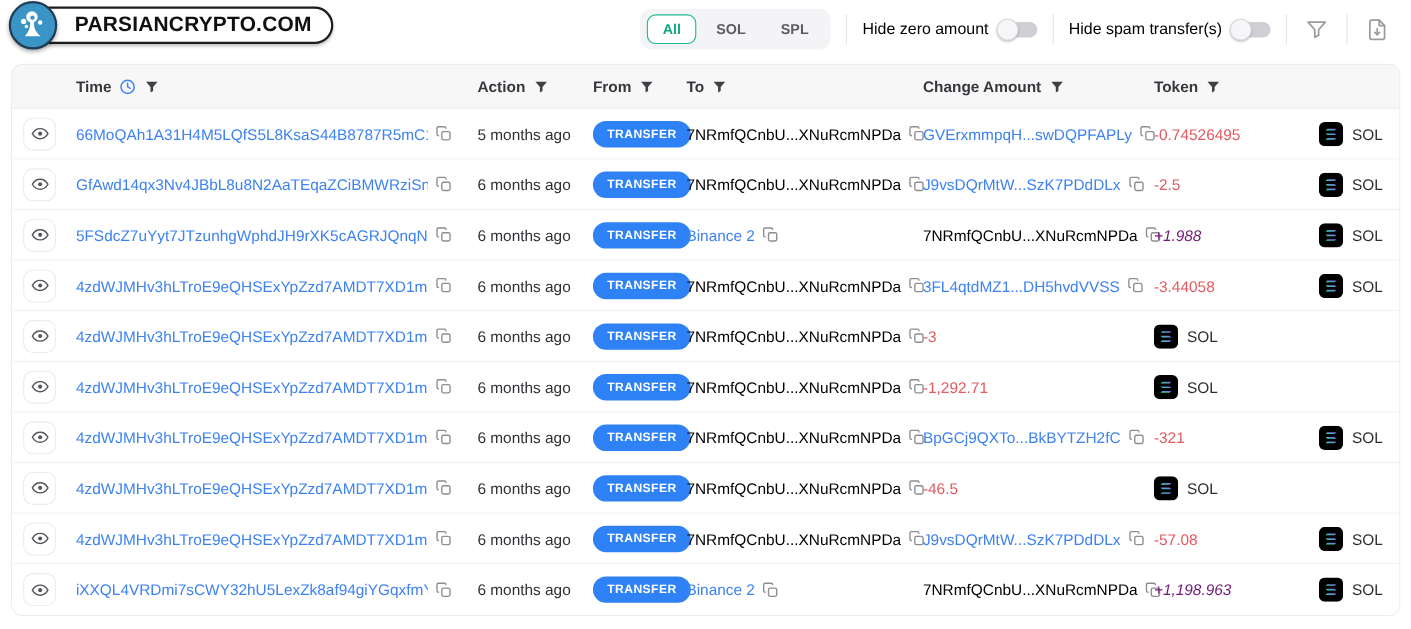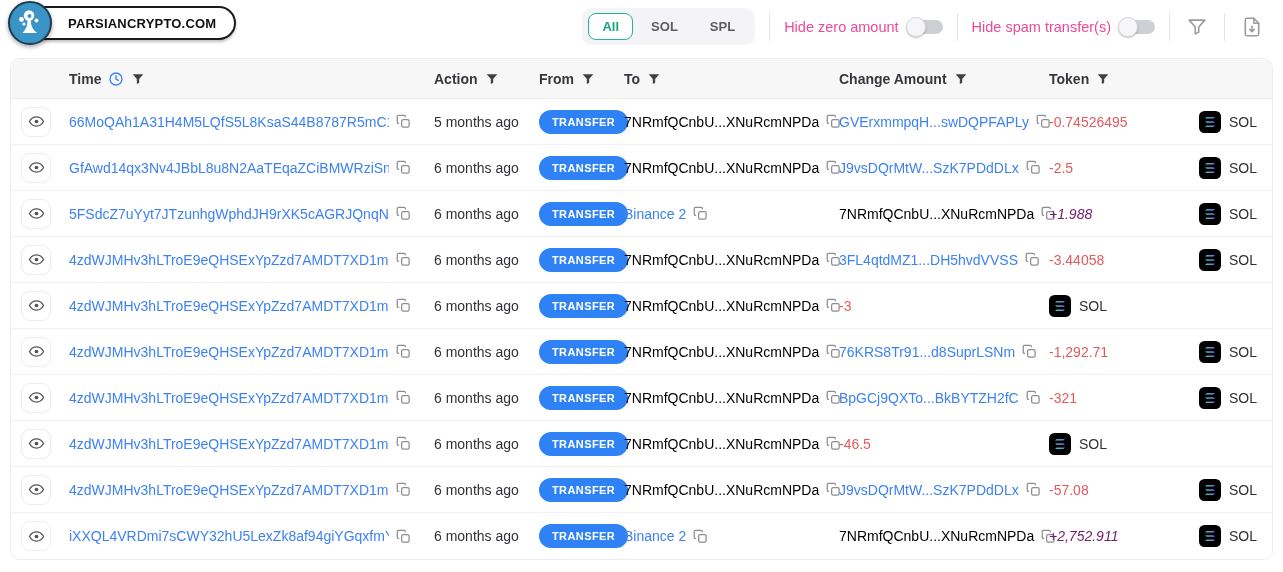--- a/index.html
+++ b/index.html
@@ -4,32 +4,32 @@
 <style>
   * { box-sizing: border-box; margin: 0; padding: 0; }
   html,body { width:1283px; height:572px; background:#fff; overflow:hidden;
     font-family:"Liberation Sans", sans-serif; color:#303036; }
 
   
   .topbar { position:relative; height:52px; display:flex; align-items:flex-start; padding:6px 18px 0 14px; }
   .logo { position:absolute; left:8px; top:1px; display:flex; align-items:center; z-index:5; }
   .logo-pill { display:flex; align-items:center; height:34px; margin-left:-24px; padding:0 18px 0 38px;
     background:#fff; border:2px solid #1c1c1c; border-radius:17px; box-shadow:0 2px 3px rgba(0,0,0,.25); }
-  .logo-pill span { font-size:13px; font-weight:bold; letter-spacing:.2px; color:#101010; }
+  .logo-pill span { font-size:19px; font-weight:bold; letter-spacing:.2px; color:#101010; }
   .logo-circle { width:44px; height:44px; border-radius:50%; background:#3a95c6; border:2px solid #1e3d52;
     box-shadow:0 2px 4px rgba(0,0,0,.35); position:relative; z-index:6; display:flex; align-items:center; justify-content:center; }
 
   .toolbar { margin-left:auto; display:flex; align-items:center; gap:14px; padding-top:2px; }
   .tabs { display:flex; gap:4px; background:#f4f4f6; border-radius:10px; padding:5px 6px; }
   .tab { border:1px solid transparent; background:transparent; border-radius:8px; padding:5px 13px;
     font-size:13px; font-weight:bold; color:#5c5c63; cursor:pointer; font-family:inherit; }
   .tab.active { background:#fff; border-color:#1db990; color:#16a582; }
   .vdiv { width:1px; height:28px; background:#e5e5e9; }
   .toggle-group { display:flex; align-items:center; gap:10px; }
-  .toggle-label { font-size:14.5px; color:#ec4899; }
+  .toggle-label { font-size:14.5px; color:#000000; }
   .switch { position:relative; width:34px; height:14px; background:#cfcfd6; border-radius:8px; display:inline-block; cursor:pointer; }
   .switch .knob { position:absolute; left:-3px; top:-3px; width:20px; height:20px; border-radius:50%;
     background:#f6f6f8; border:1px solid #d9d9de; box-shadow:0 1px 2px rgba(0,0,0,.25); }
   .tool-icon { background:none; border:none; cursor:pointer; display:flex; align-items:center; padding:2px; }
 
   
   .card { margin:6px 10px 0 10px; border:1px solid #ededf0; border-radius:10px; overflow:hidden; background:#fff; }
   .thead, .tr { display:grid; grid-template-columns:50px 365px 105px 85px 215px 210px 150px 1fr; align-items:center; }
   .thead { height:40px; background:#f7f7f8; border-bottom:1px solid #ececef; }
   .th { display:flex; align-items:center; gap:7px; font-size:14px; font-weight:bold; color:#37373d; padding:0 8px; }
@@ -460,29 +460,20 @@
     </div>
     <div class="td">
       <span class="plain">7NRmfQCnbU...XNuRcmNPDa</span>
       <span class="copy-btn">
         <svg width="15" height="15" viewBox="0 0 24 24" fill="none" stroke="#8d8d93" stroke-width="2">
           <rect x="9" y="9" width="12" height="12" rx="2.5"></rect>
           <path d="M5 15H4a2 2 0 0 1-2-2V4a2 2 0 0 1 2-2h9a2 2 0 0 1 2 2v1"></path>
         </svg>
       </span>
     </div>
-    <div class="td">
-      <span class="link">76KRS8Tr91...d8SuprLSNm</span>
-      <span class="copy-btn">
-        <svg width="15" height="15" viewBox="0 0 24 24" fill="none" stroke="#8d8d93" stroke-width="2">
-          <rect x="9" y="9" width="12" height="12" rx="2.5"></rect>
-          <path d="M5 15H4a2 2 0 0 1-2-2V4a2 2 0 0 1 2-2h9a2 2 0 0 1 2 2v1"></path>
-        </svg>
-      </span>
-    </div>
     <div class="td neg">-1,292.71</div>
     <div class="td token-cell">
       <svg width="22" height="22" viewBox="0 0 24 24">
         <defs>
           <linearGradient id="solg" x1="0" y1="1" x2="1" y2="0">
             <stop offset="0" stop-color="#14F195"></stop>
                 <stop offset="1" stop-color="#9945FF"></stop>
           </linearGradient>
         </defs>
         <rect width="24" height="24" rx="6" fill="#000"></rect>
@@ -692,21 +683,21 @@
     </div>
     <div class="td">
       <span class="plain">7NRmfQCnbU...XNuRcmNPDa</span>
       <span class="copy-btn">
         <svg width="15" height="15" viewBox="0 0 24 24" fill="none" stroke="#8d8d93" stroke-width="2">
           <rect x="9" y="9" width="12" height="12" rx="2.5"></rect>
           <path d="M5 15H4a2 2 0 0 1-2-2V4a2 2 0 0 1 2-2h9a2 2 0 0 1 2 2v1"></path>
         </svg>
       </span>
     </div>
-    <div class="td pos">+2,752.911</div>
+    <div class="td pos">+1,198.963</div>
     <div class="td token-cell">
       <svg width="22" height="22" viewBox="0 0 24 24">
         <defs>
           <linearGradient id="solg" x1="0" y1="1" x2="1" y2="0">
             <stop offset="0" stop-color="#14F195"></stop>
                 <stop offset="1" stop-color="#9945FF"></stop>
           </linearGradient>
         </defs>
         <rect width="24" height="24" rx="6" fill="#000"></rect>
         <path fill="url(#solg)" d="M6.6 8.3 8.3 6.6h9.1l-1.7 1.7z"></path>

